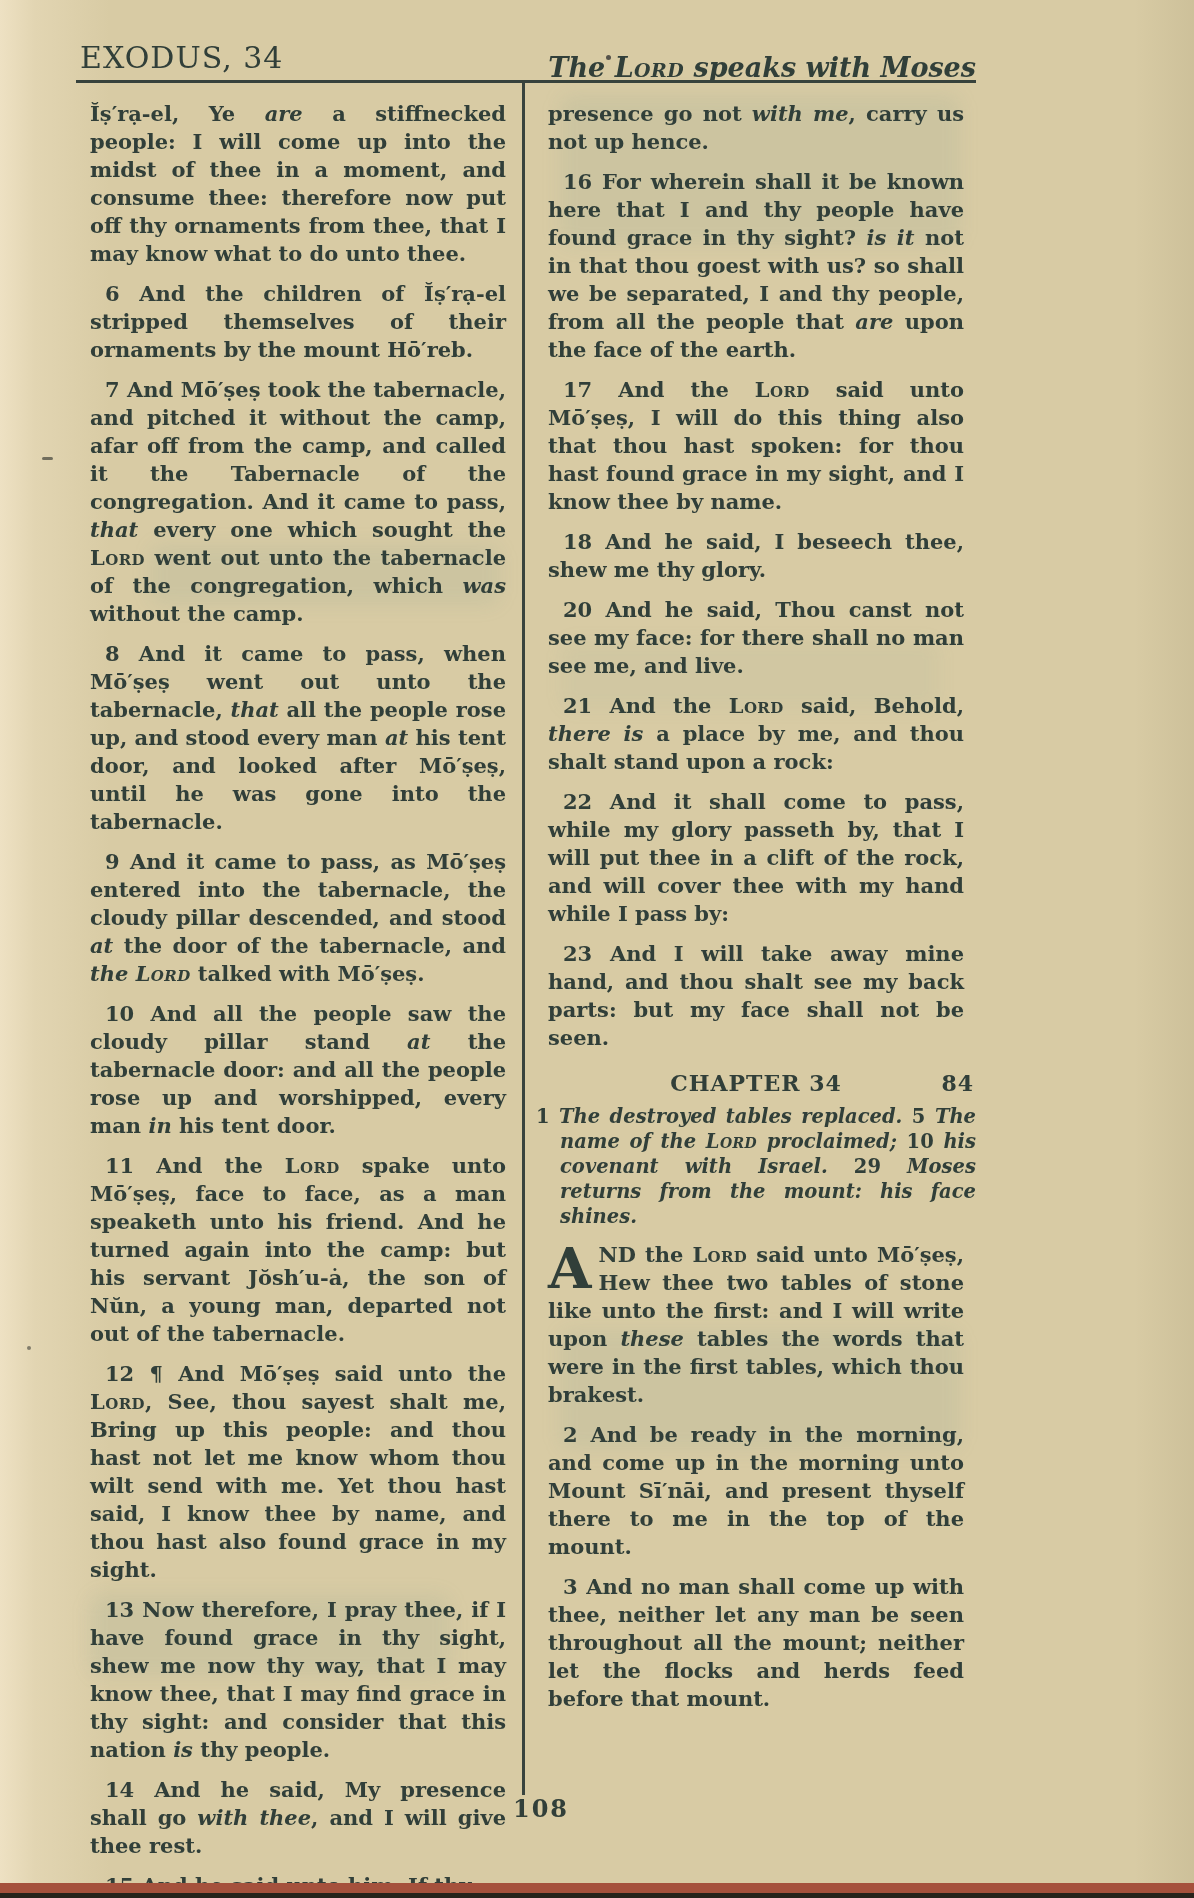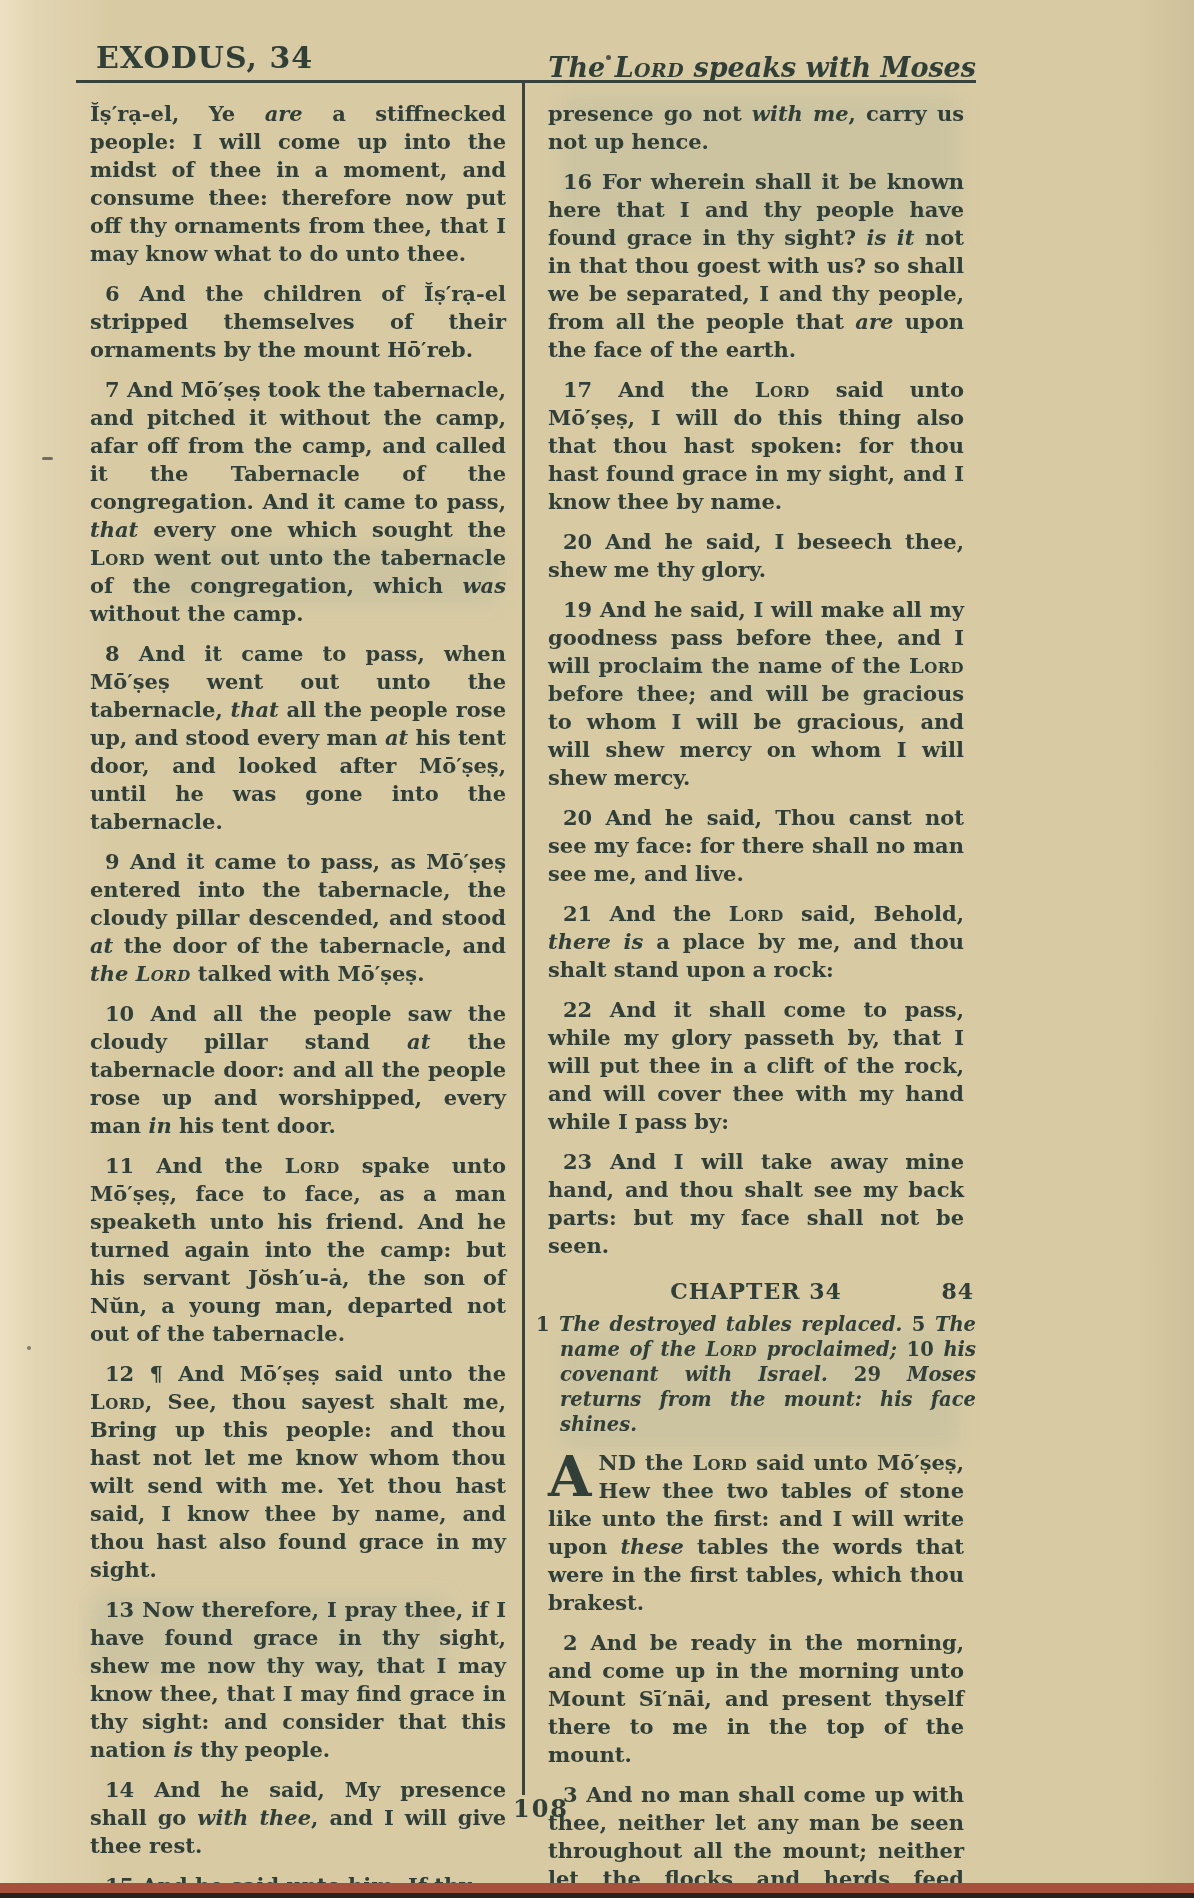--- a/index.html
+++ b/index.html
@@ -21,22 +21,22 @@
     pointer-events:none;
   }
   .patch{position:absolute;background:rgba(122,156,138,0.13);filter:blur(9px);border-radius:14px;}
   .patch.p1{left:560px;top:95px;width:400px;height:150px;}
   .patch.p2{left:150px;top:545px;width:350px;height:60px;}
   .patch.p3{left:560px;top:1330px;width:400px;height:120px;}
   .patch.p4{left:90px;top:1595px;width:360px;height:80px;}
   .patch.p5{left:560px;top:640px;width:380px;height:70px;opacity:.6;}
 
   .header-left{
-    position:absolute;left:96px;top:40px;
-    font-size:30px;font-weight:bold;letter-spacing:1px;
+    position:absolute;left:80px;top:40px;
+    font-size:30px;font-weight:normal;letter-spacing:1px;
   }
   .header-right{
     position:absolute;right:218px;top:42px;width:560px;text-align:right;margin-top:10px;
   }
   .headerline{margin:0;font-size:27px;font-weight:bold;text-align:right;white-space:nowrap;}
   .header-dot{position:absolute;left:606px;top:55px;width:5px;height:5px;border-radius:50%;background:#55524a;}
 
   .hrule{position:absolute;left:76px;top:80px;width:900px;height:3px;background:#37423c;}
   .vrule{position:absolute;left:522px;top:83px;width:3px;height:1712px;background:#39443e;}
 
@@ -108,22 +108,21 @@
       <p class="para verse"><span>11 And the </span><span class="s-sc">Lord</span><span> spake unto Mō′ṣeṣ, face to face, as a man speaketh unto his friend. And he turned again into the camp: but his servant Jŏsh′u-ȧ, the son of Nŭn, a young man, departed not out of the tabernacle.</span></p>
       <p class="para verse"><span>12 ¶ And Mō′ṣeṣ said unto the </span><span class="s-sc">Lord</span><span>, See, thou sayest shalt me, Bring up this people: and thou hast not let me know whom thou wilt send with me. Yet thou hast said, I know thee by name, and thou hast also found grace in my sight.</span></p>
       <p class="para verse"><span>13 Now therefore, I pray thee, if I have found grace in thy sight, shew me now thy way, that I may know thee, that I may find grace in thy sight: and consider that this nation </span><span class="s-i">is</span><span> thy people.</span></p>
       <p class="para verse"><span>14 And he said, My presence shall go </span><span class="s-i">with thee</span><span>, and I will give thee rest.</span></p>
       <p class="para verse"><span>15 And he said unto him, If thy</span></p>
     </div>
   <div class="col col-right">
       <p class="para cont"><span>presence go not </span><span class="s-i">with me</span><span>, carry us not up hence.</span></p>
       <p class="para verse"><span>16 For wherein shall it be known here that I and thy people have found grace in thy sight? </span><span class="s-i">is it</span><span> not in that thou goest with us? so shall we be separated, I and thy people, from all the people that </span><span class="s-i">are</span><span> upon the face of the earth.</span></p>
       <p class="para verse"><span>17 And the </span><span class="s-sc">Lord</span><span> said unto Mō′ṣeṣ, I will do this thing also that thou hast spoken: for thou hast found grace in my sight, and I know thee by name.</span></p>
-      <p class="para verse"><span>20 And he said, I beseech thee, shew me thy glory.</span></p>
-      <p class="para verse"><span>19 And he said, I will make all my goodness pass before thee, and I will proclaim the name of the </span><span class="s-sc">Lord</span><span> before thee; and will be gracious to whom I will be gracious, and will shew mercy on whom I will shew mercy.</span></p>
+      <p class="para verse"><span>18 And he said, I beseech thee, shew me thy glory.</span></p>
       <p class="para verse"><span>20 And he said, Thou canst not see my face: for there shall no man see me, and live.</span></p>
       <p class="para verse"><span>21 And the </span><span class="s-sc">Lord</span><span> said, Behold, </span><span class="s-i">there is</span><span> a place by me, and thou shalt stand upon a rock:</span></p>
       <p class="para verse"><span>22 And it shall come to pass, while my glory passeth by, that I will put thee in a clift of the rock, and will cover thee with my hand while I pass by:</span></p>
       <p class="para verse"><span>23 And I will take away mine hand, and thou shalt see my back parts: but my face shall not be seen.</span></p>
       <div class="chapter-heading"><span>CHAPTER 34</span><span class="chapter-pageref">84</span></div>
       <p class="para summary"><span>1 </span><span class="s-i">The destroyed tables replaced. </span><span>5 </span><span class="s-i">The name of the </span><span class="s-i s-sc">Lord</span><span class="s-i"> proclaimed; </span><span>10 </span><span class="s-i">his covenant with Israel. </span><span>29 </span><span class="s-i">Moses returns from the mount: his face shines.</span></p>
       <p class="para dropcapv"><span class="dropcap">A</span><span>ND the </span><span class="s-sc">Lord</span><span> said unto Mō′ṣeṣ, Hew thee two tables of stone like unto the first: and I will write upon </span><span class="s-i">these</span><span> tables the words that were in the first tables, which thou brakest.</span></p>
       <p class="para verse"><span>2 And be ready in the morning, and come up in the morning unto Mount Sī′nāi, and present thyself there to me in the top of the mount.</span></p>
       <p class="para verse"><span>3 And no man shall come up with thee, neither let any man be seen throughout all the mount; neither let the flocks and herds feed before that mount.</span></p>
     </div>

